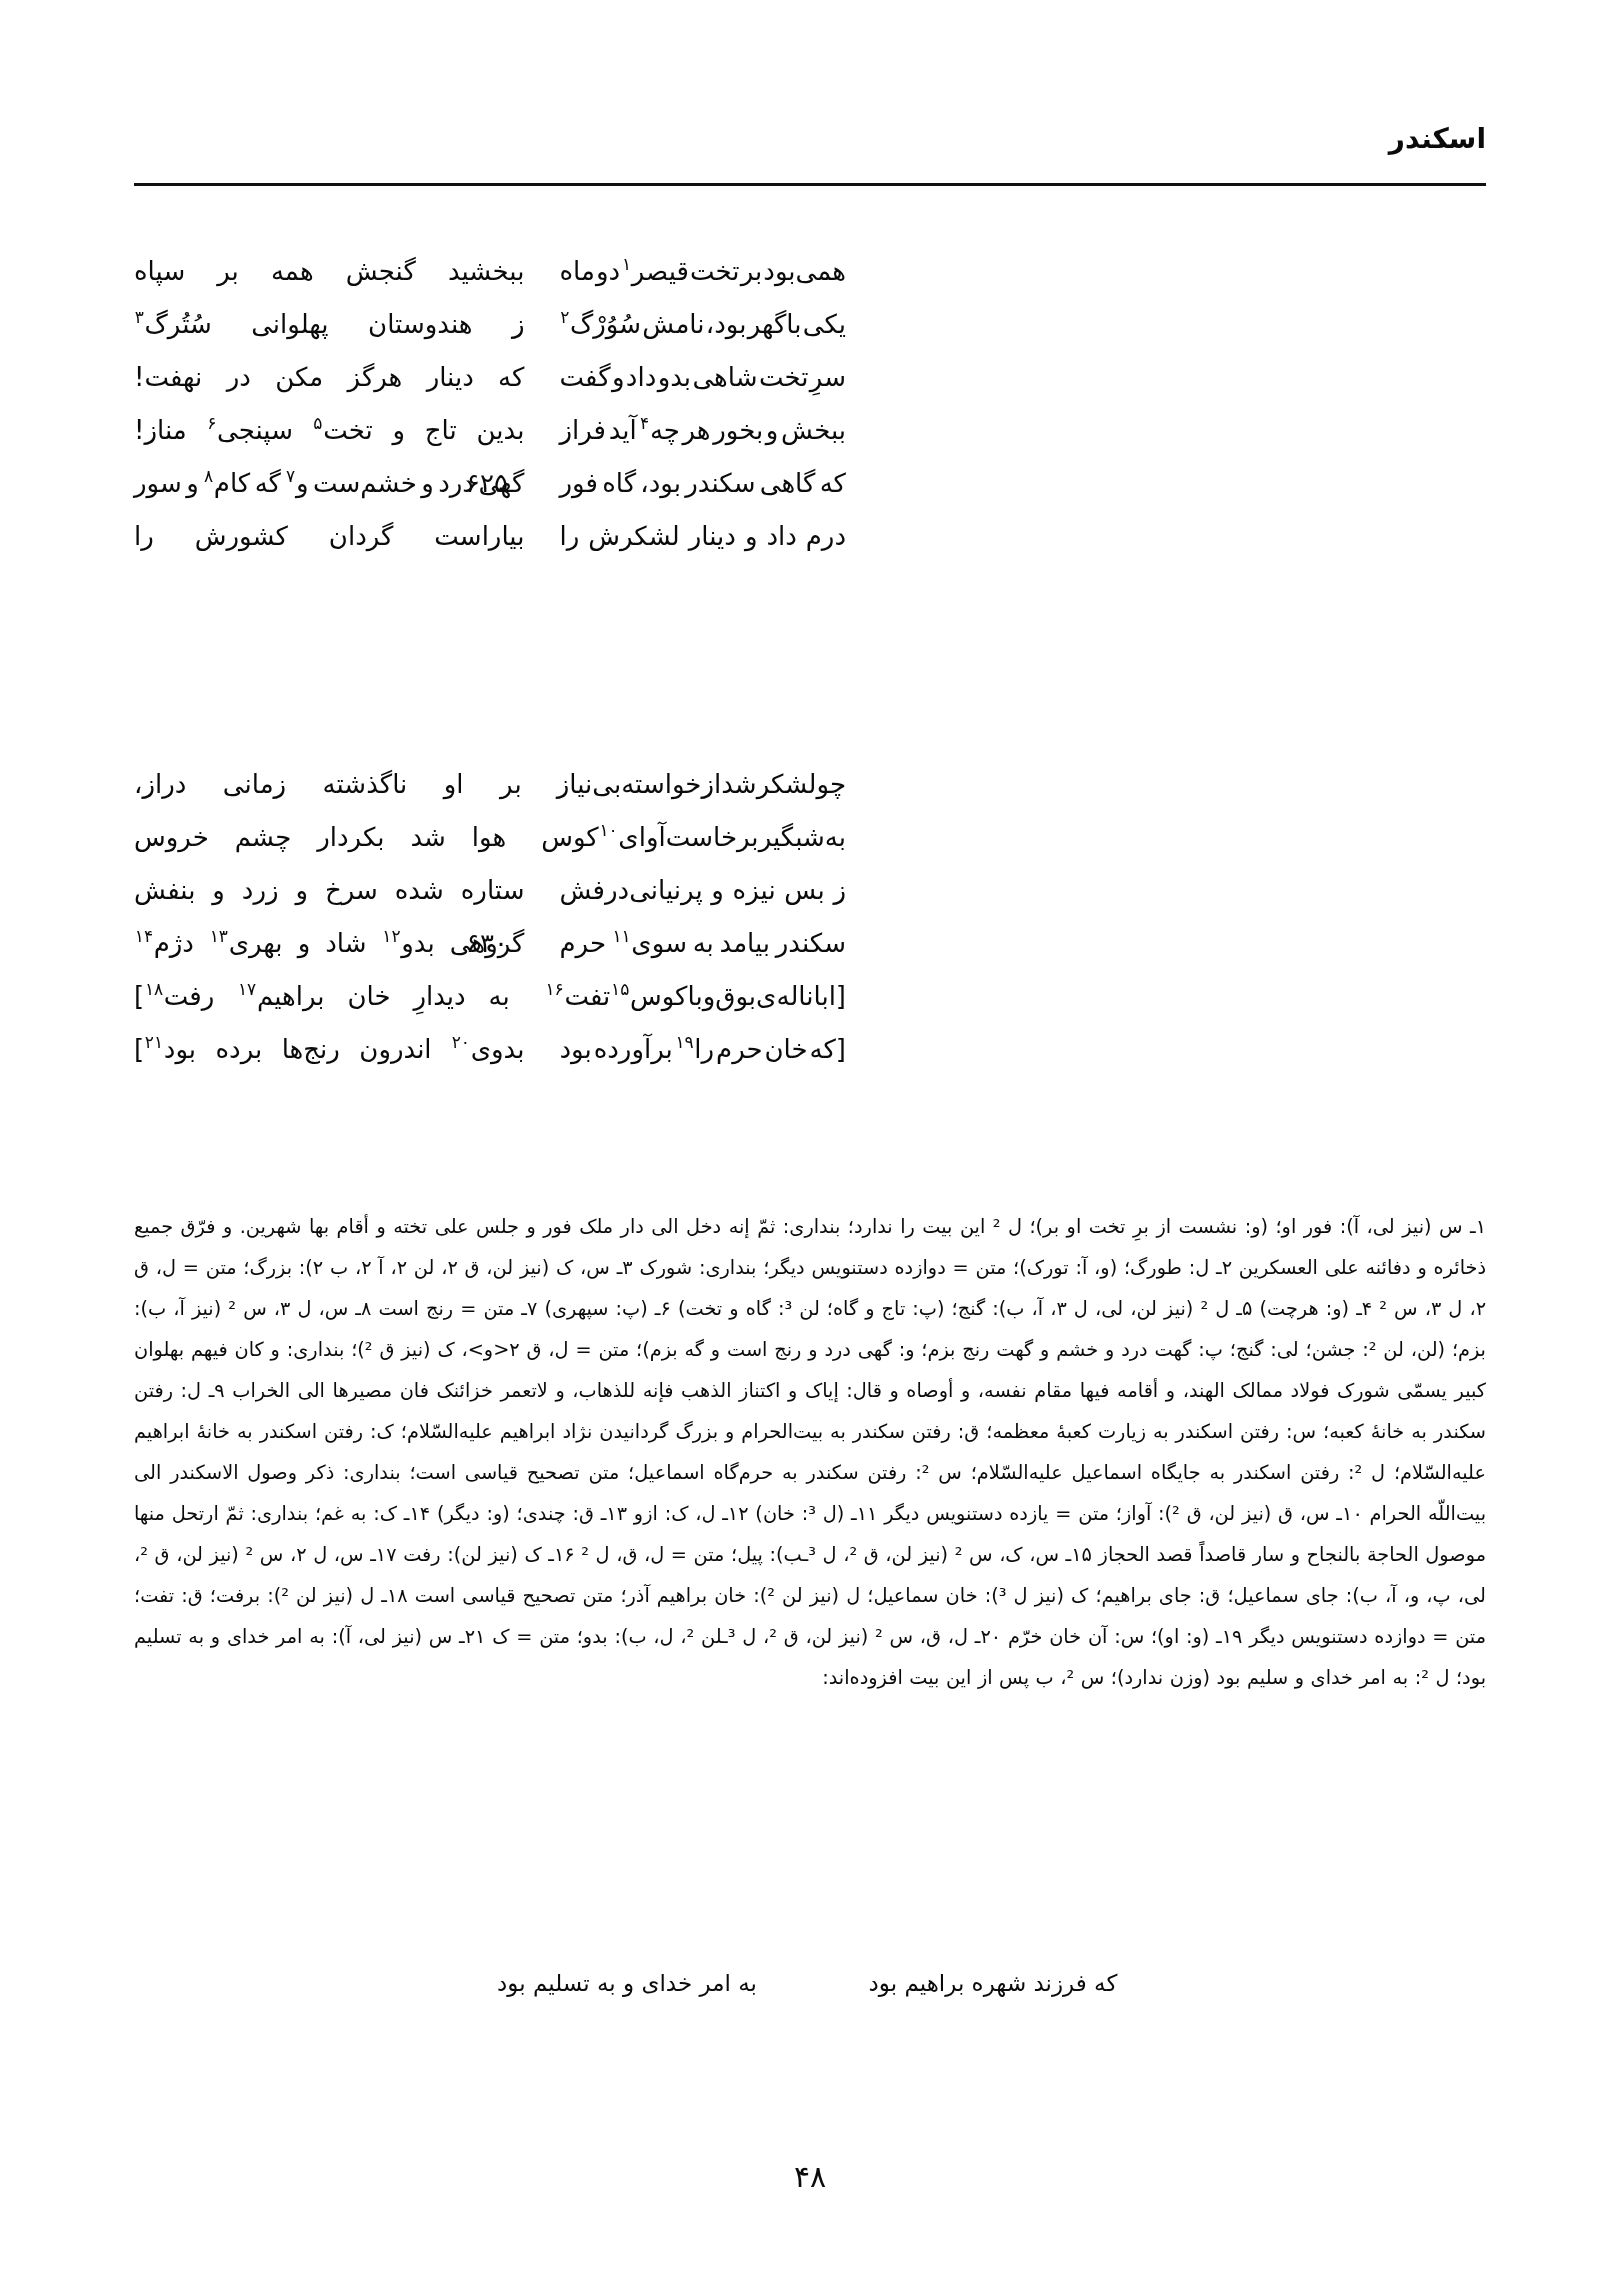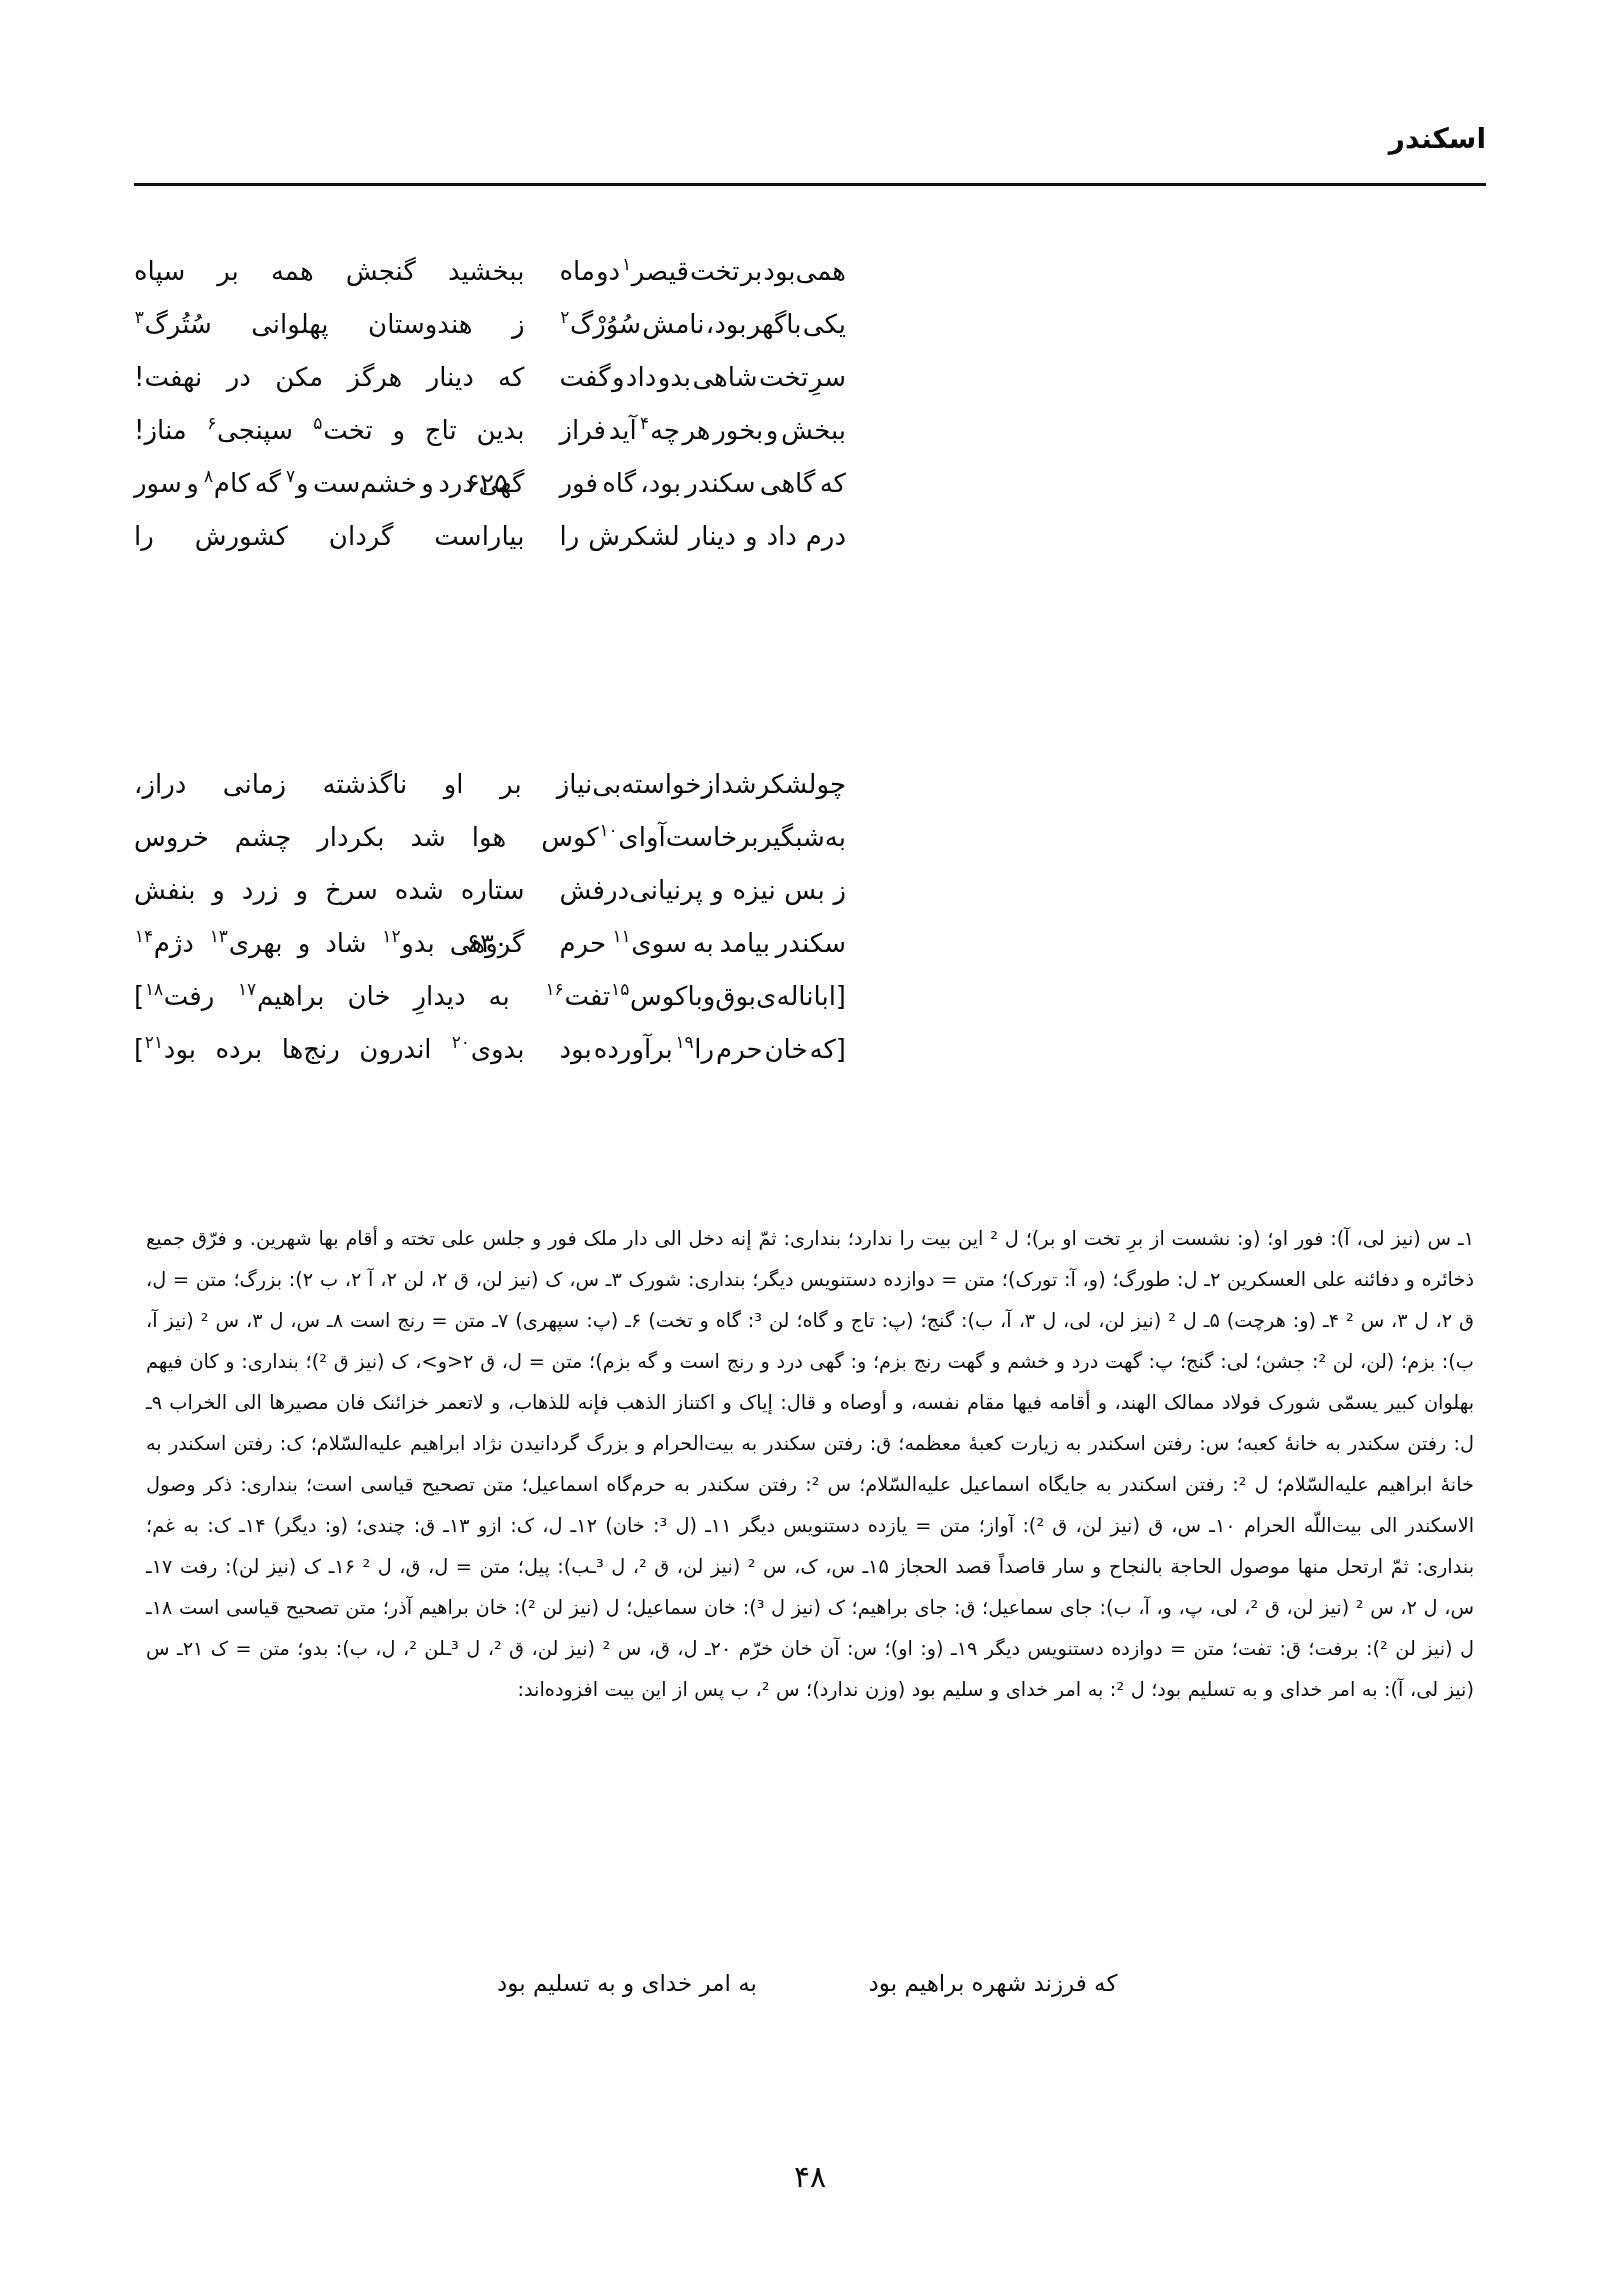--- a/index.html
+++ b/index.html
@@ -120,21 +120,21 @@
     top: 1206px;
     right: 134px;
     left: 134px;
     font-size: 19.3px;
     line-height: 41px;
     text-align: justify;
     text-align-last: justify;
     word-spacing: 0.4px;
   }
   .apparatus p {
-    margin: 12px;
+    margin: 0;
     text-align: justify;
     text-align-last: justify;
   }
   .apparatus .last-para {
     text-align-last: right;
   }
 
   
   .app-couplet {
     position: absolute;

